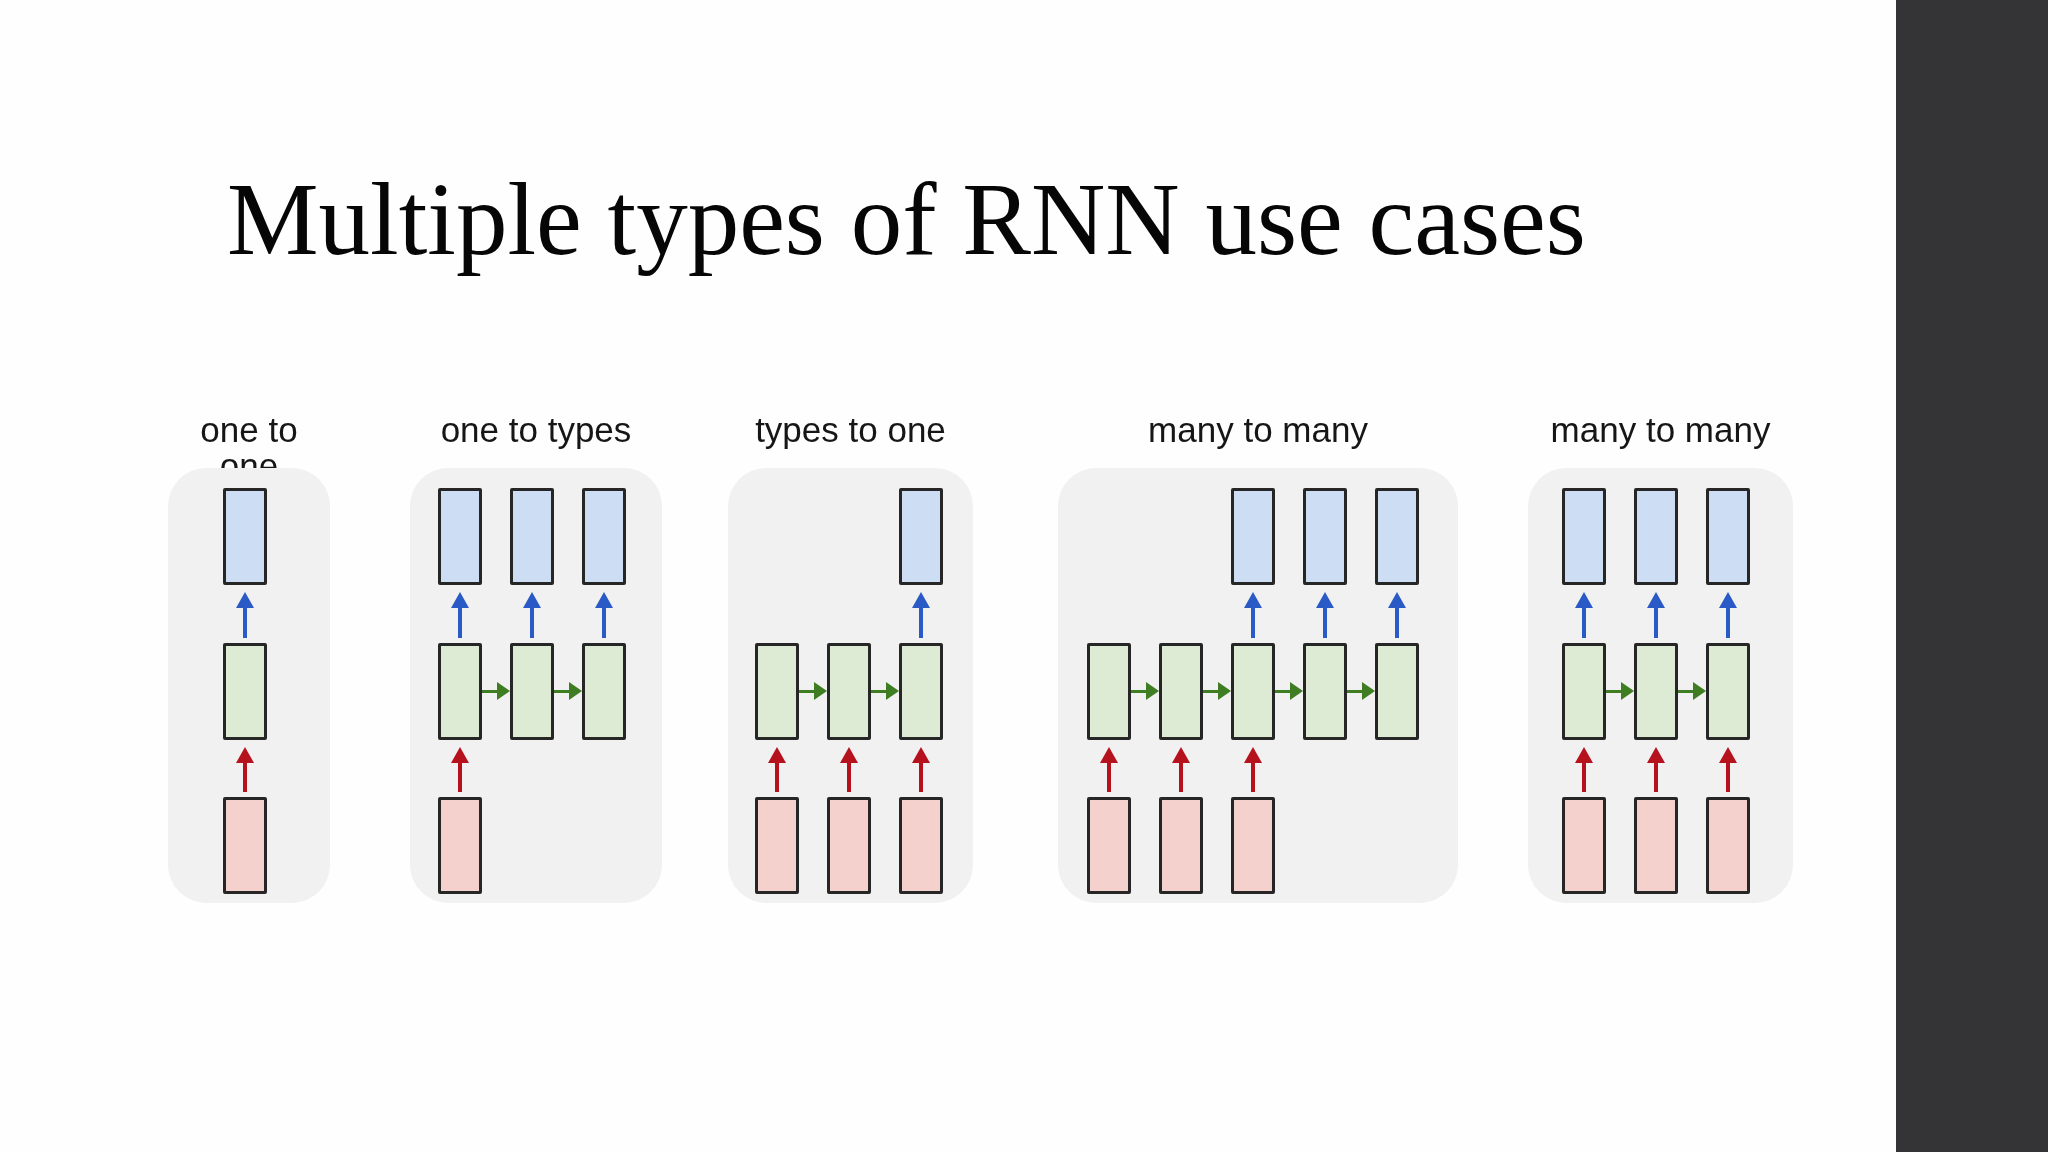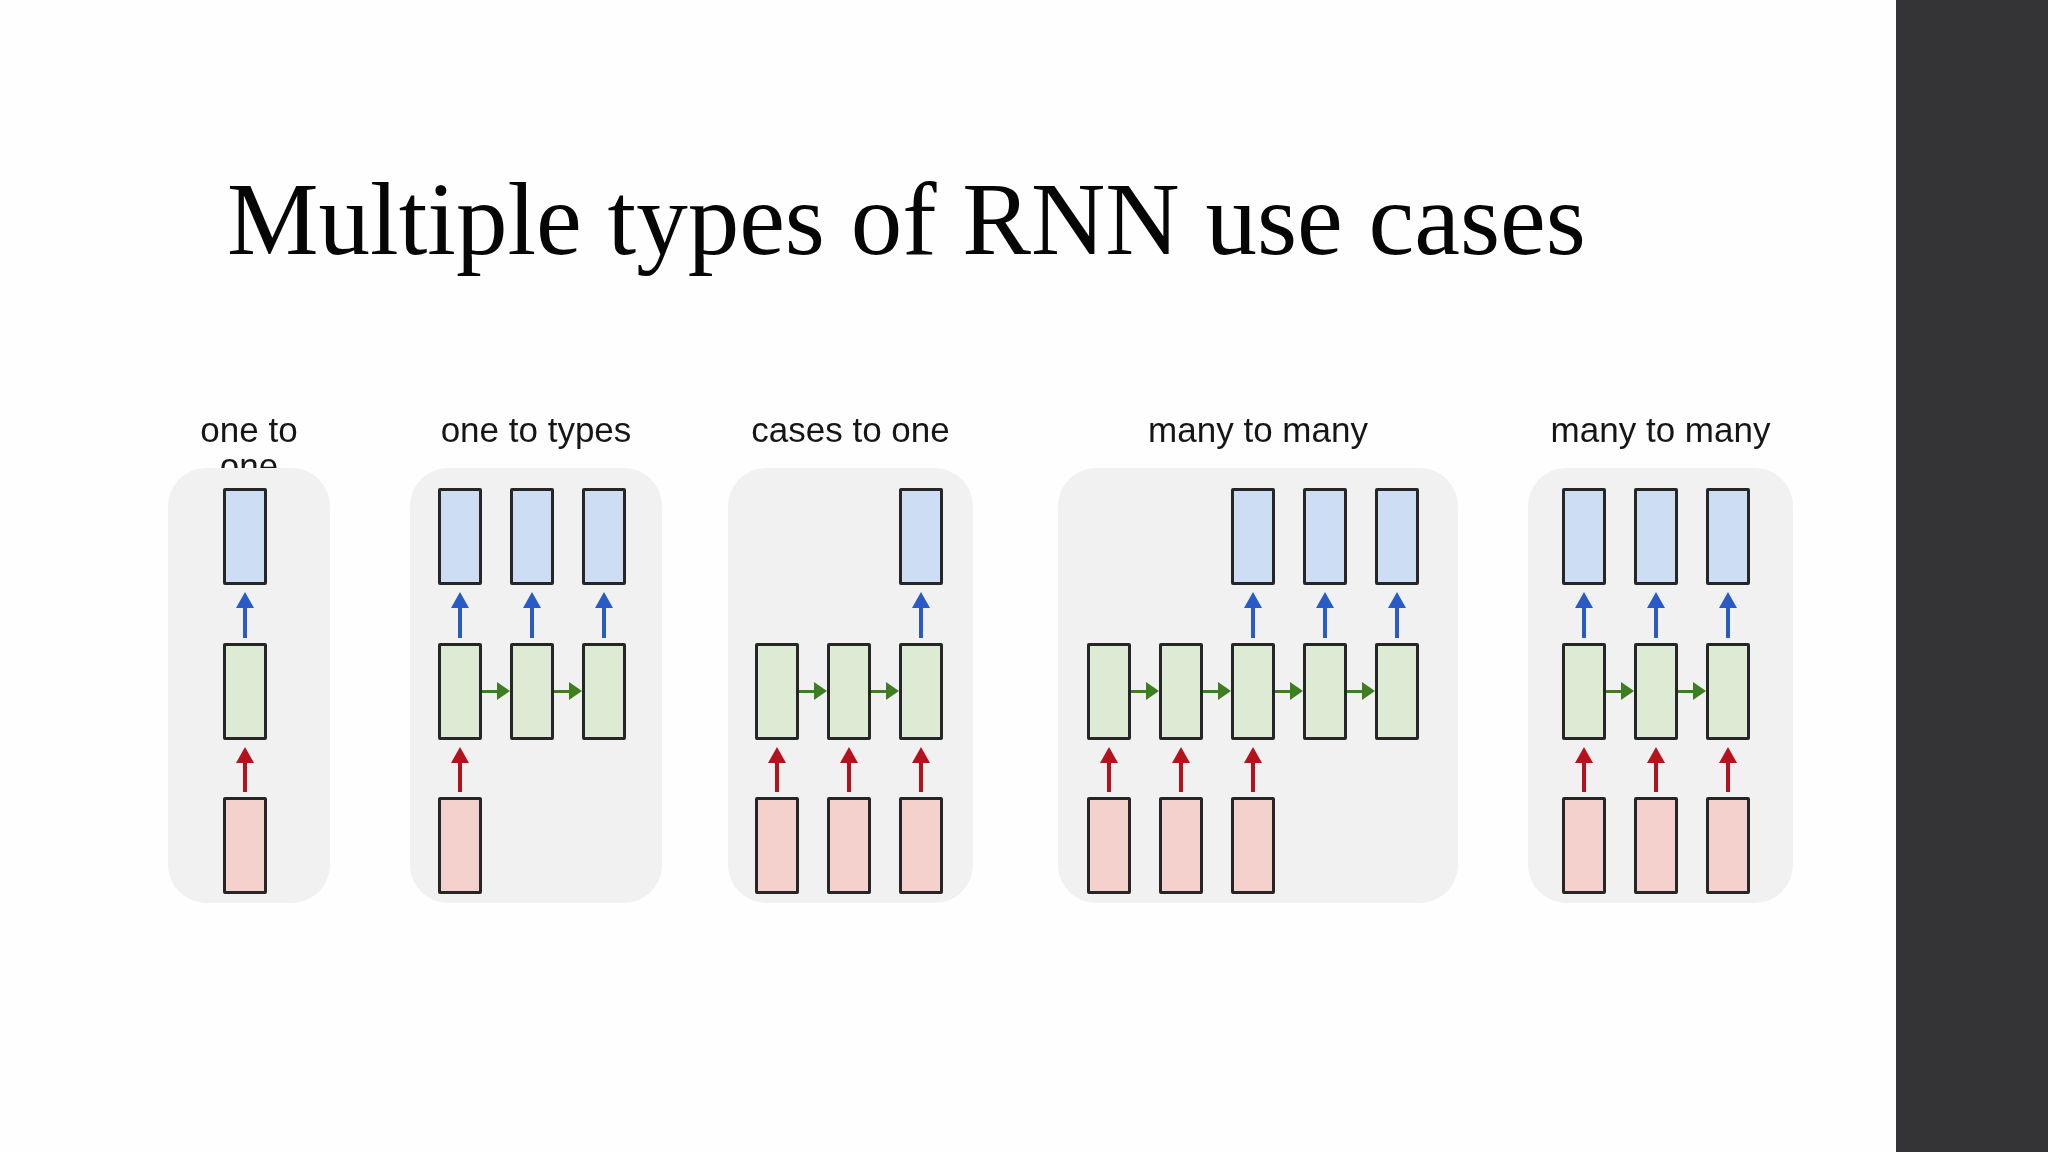--- a/index.html
+++ b/index.html
@@ -76,21 +76,21 @@
         <div class="shaft"></div>
       </div>
       <div class="arrow-h" style="left: 482px; top: 682px; width: 28px; color: rgb(62, 125, 34);">
         <div class="shaft"></div>
         <div class="head"></div>
       </div>
       <div class="arrow-h" style="left: 554px; top: 682px; width: 28px; color: rgb(62, 125, 34);">
         <div class="shaft"></div>
         <div class="head"></div>
       </div>
-      <div class="dg-label" style="left: 728px; width: 245px;">cases to one</div>
+      <div class="dg-label" style="left: 728px; width: 245px;">types to one</div>
       <div class="dg-panel" style="left: 728px; top: 468px; width: 245px; height: 435px;"></div>
       <div class="box output" style="left: 899px; top: 488px;"></div>
       <div class="box hidden" style="left: 755px; top: 643px;"></div>
       <div class="box hidden" style="left: 827px; top: 643px;"></div>
       <div class="box hidden" style="left: 899px; top: 643px;"></div>
       <div class="box input" style="left: 755px; top: 797px;"></div>
       <div class="box input" style="left: 827px; top: 797px;"></div>
       <div class="box input" style="left: 899px; top: 797px;"></div>
       <div class="arrow-v" style="left: 768px; top: 747px; height: 45px; color: rgb(181, 18, 30);">
         <div class="head"></div>

